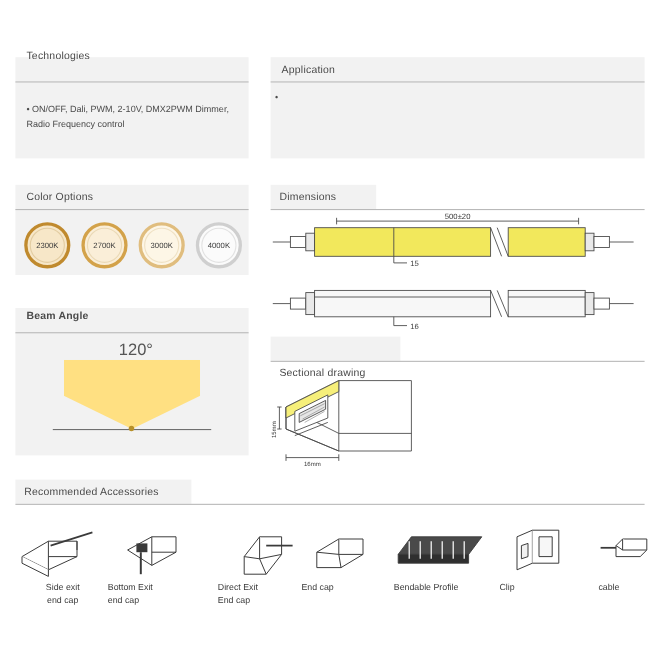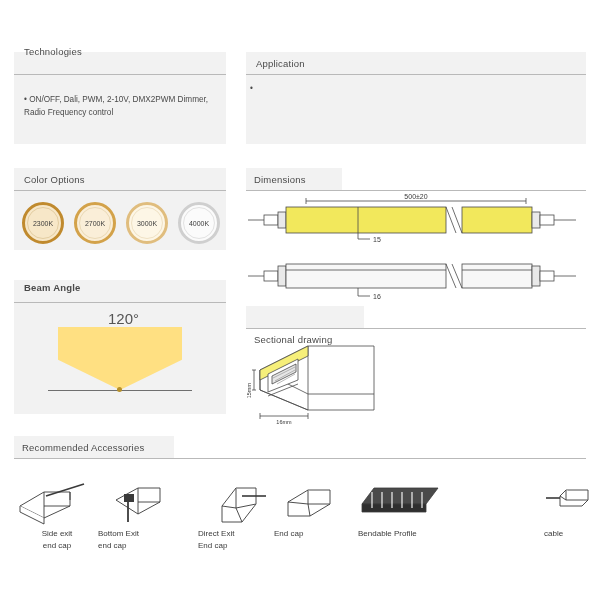--- a/index.html
+++ b/index.html
@@ -324,20 +324,33 @@
           <path d="M4 38 L4 46 L68 46 L68 38 Z" fill="#2f2f2f"></path>
         </g>
         <g stroke="#ffffff" stroke-width="1.1" fill="none">
           <path d="M14 26 L14 42 M24 26 L24 42 M34 26 L34 42 M44 26 L44 42 M54 26 L54 42 M64 26 L64 42"></path>
         </g>
       </svg>
     </div>
     <div class="acc-label" style="white-space:pre-line;">Bendable Profile</div>
   </div>
 
+  <div class="acc-item" style="left:440px;">
+    <div class="acc-art">
+      <svg width="86" height="62" viewBox="0 0 86 62">
+        <g stroke="#3a3a3a" stroke-width="0.9" fill="#ffffff">
+          <path d="M16 22 L30 16 L30 46 L16 52 Z"></path>
+          <path d="M30 16 L54 16 L54 46 L30 46"></path>
+          <path d="M20 30 L26 28 L26 40 L20 42 Z" fill="#f0f0f0"></path>
+          <path d="M36 22 L48 22 L48 40 L36 40 Z" fill="#f7f7f7"></path>
+        </g>
+      </svg>
+    </div>
+    <div class="acc-label" style="white-space:pre-line;">Clip</div>
+  </div>
 
   <div class="acc-item" style="left:530px;">
     <div class="acc-art">
       <svg width="86" height="62" viewBox="0 0 86 62">
         <g stroke="#3a3a3a" stroke-width="0.9" fill="#ffffff">
           <path d="M16 30 L22 24 L44 24 L44 34 L38 40 L16 40 Z"></path>
           <path d="M22 24 L22 34 L44 34"></path>
           <path d="M16 30 L22 34"></path>
         </g>
         <path d="M2 32 L16 32" stroke="#3a3a3a" stroke-width="1.6" fill="none"></path>

